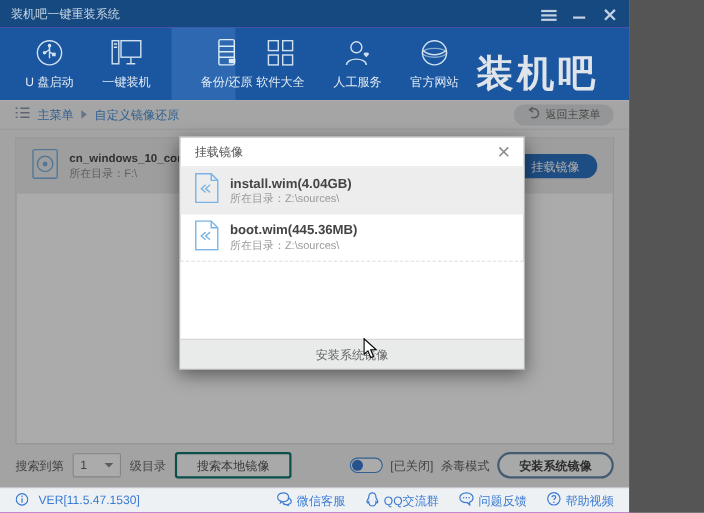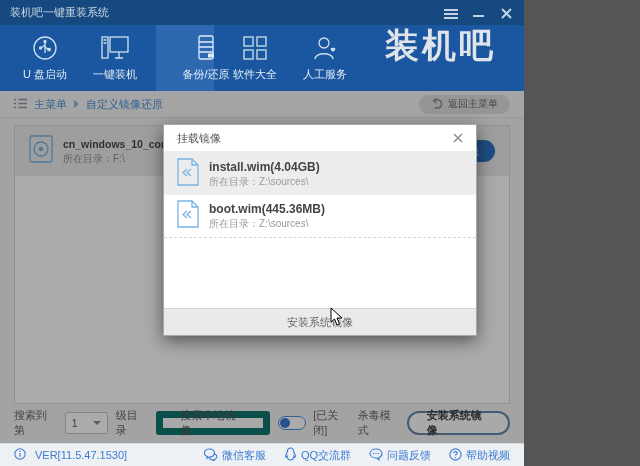--- a/index.html
+++ b/index.html
@@ -1,37 +1,37 @@
 <!DOCTYPE html>
 <html><head>
 <meta charset="utf-8">
 <style>
   * { margin:0; padding:0; box-sizing:border-box; }
   body { font-family:"Liberation Sans","DejaVu Sans",sans-serif; background:#555; }
-  .window { position:relative; width:524px; height:466px; background:#d946ef; overflow:hidden; }
+  .window { position:relative; width:572px; height:466px; background:#d946ef; overflow:hidden; }
 
   
   .titlebar { position:absolute; top:0; left:0; right:0; height:25px; background:#16497f;
     display:flex; align-items:center; padding:0 10px; }
   .titlebar .title { font-size:11px; color:#c9d7e6; }
   .win-controls { margin-left:auto; display:flex; align-items:center; gap:14px; }
   .wc { width:14px; height:12px; position:relative; cursor:pointer; }
   .wc-menu span { display:block; height:2px; background:#c2d2e4; margin:2px 0; }
   .wc-min span { position:absolute; bottom:2px; left:1px; width:11px; height:2px; background:#c2d2e4; }
   .wc-close svg { position:absolute; top:1px; left:1px; }
 
   
   .navbar { position:absolute; top:25px; left:0; right:0; height:66px; background:#1b57a0; }
   .nav-tabs { display:flex; padding-left:16px; height:100%; }
   .nav-tab { width:58px; margin-right:12px; height:100%; display:flex; flex-direction:column;
     align-items:center; justify-content:center; gap:5px; cursor:pointer; }
   .nav-tab.active { background:#2d68b0;padding-left:42px; }
   .nav-tab .nt-label { font-size:11px; color:#e2ebf5; white-space:nowrap; }
   .nav-tab svg { display:block; }
-  .logo { position:absolute; right:28px; top:0; text-align:right; }
+  .logo { position:absolute; right:28px; top:22px; text-align:right; }
   .logo .logo-text { font-size:34px; font-weight:bold; color:#dfe4ea; letter-spacing:3px; line-height:40px; }
   .logo .logo-domain { font-size:10px; color:#c4d4e6; margin-top:1px; }
 
   
   .content { position:absolute; top:91px; left:0; right:0; bottom:23px; background:#f3f3f3; }
   .breadcrumb-bar { height:27px; background:#f7f7f7; border-bottom:1px solid #e4e4e4;
     display:flex; align-items:center; padding:0 14px; gap:7px; }
   .bc-text { font-size:11px; color:#4a90d9; }
   .bc-sep { width:0; height:0; border-left:5px solid #9ab0c8; border-top:4px solid transparent;
     border-bottom:4px solid transparent; }
@@ -45,21 +45,21 @@
   .fr-path { font-size:10px; color:#8f8f8f; line-height:14px; }
   .mount-btn { margin-left:auto; height:22px; border-radius:11px; background:#2e74c4; color:#fff;
     font-size:11px; display:flex; align-items:center; padding:0 16px; cursor:pointer; }
 
   .search-row { position:absolute; left:14px; right:14px; bottom:7px; height:26px;
     display:flex; align-items:center; gap:8px; font-size:11px; color:#666;margin-top:44px; }
   .level-select { width:44px; height:22px; border:1px solid #c6c6c6; background:#fff; border-radius:2px;
     display:flex; align-items:center; padding:0 6px; cursor:pointer; }
   .level-select .caret { margin-left:auto; width:0; height:0; border-top:4px solid #8a8a8a;
     border-left:4px solid transparent; border-right:4px solid transparent; }
-  .search-local-btn { height:24px; border:7px solid #0f766e; border-radius:3px; background:#fdfdfd;
+  .search-local-btn { height:24px; border:2px solid #0f766e; border-radius:3px; background:#fdfdfd;
     padding:0 18px; display:flex; align-items:center; color:#555; cursor:pointer; }
   .right-group { margin-left:auto; display:flex; align-items:center; gap:7px; }
   .toggle { width:30px; height:14px; border:1px solid #4a90d9; border-radius:8px; background:#fff;
     position:relative; cursor:pointer; }
   .toggle .dot { position:absolute; left:1px; top:1px; width:10px; height:10px; border-radius:50%;
     background:#3a7bd5; }
   .install-btn { height:24px; border:2px solid #6589ad; border-radius:13px; background:#fbfcfd;
     padding:0 18px; display:flex; align-items:center; font-weight:bold; color:#444; cursor:pointer; }
 
   
@@ -162,20 +162,31 @@
       <div class="nav-tab">
         <span>
           <svg width="28" height="28" viewBox="0 0 28 28" fill="none" stroke="#cfe0f0" stroke-width="1.3">
             <circle cx="13" cy="9" r="5"></circle>
               <path d="M4 25 C4 18 22 18 22 25"></path>
             <path d="M20 16 l2 2 l2 -2 c1 -1 0 -3 -2 -2 c-2 -1 -3 1 -2 2 Z" fill="#cfe0f0" stroke="none"></path>
           </svg>
           </span>
         <span class="nt-label">人工服务</span>
       </div>
+      <div class="nav-tab">
+        <span>
+          <svg width="28" height="28" viewBox="0 0 28 28" fill="none" stroke="#cfe0f0" stroke-width="1.3">
+            <circle cx="14" cy="14" r="11"></circle>
+              <path d="M3.5 12 C10 17 18 17 24.5 12"></path>
+            <path d="M6 6 C10 10 18 10 22 6" opacity="0.0"></path>
+              <ellipse cx="14" cy="14" rx="11" ry="4" opacity="0.6"></ellipse>
+          </svg>
+          </span>
+        <span class="nt-label">官方网站</span>
+      </div>
     </div>
     <div class="logo">
       <div class="logo-text">装机吧</div>
     </div>
   </div>
 
   <div class="content">
     <div class="breadcrumb-bar">
       <span>
         <svg width="13" height="11" viewBox="0 0 13 11" stroke="#8a98a8" stroke-width="1.4">

